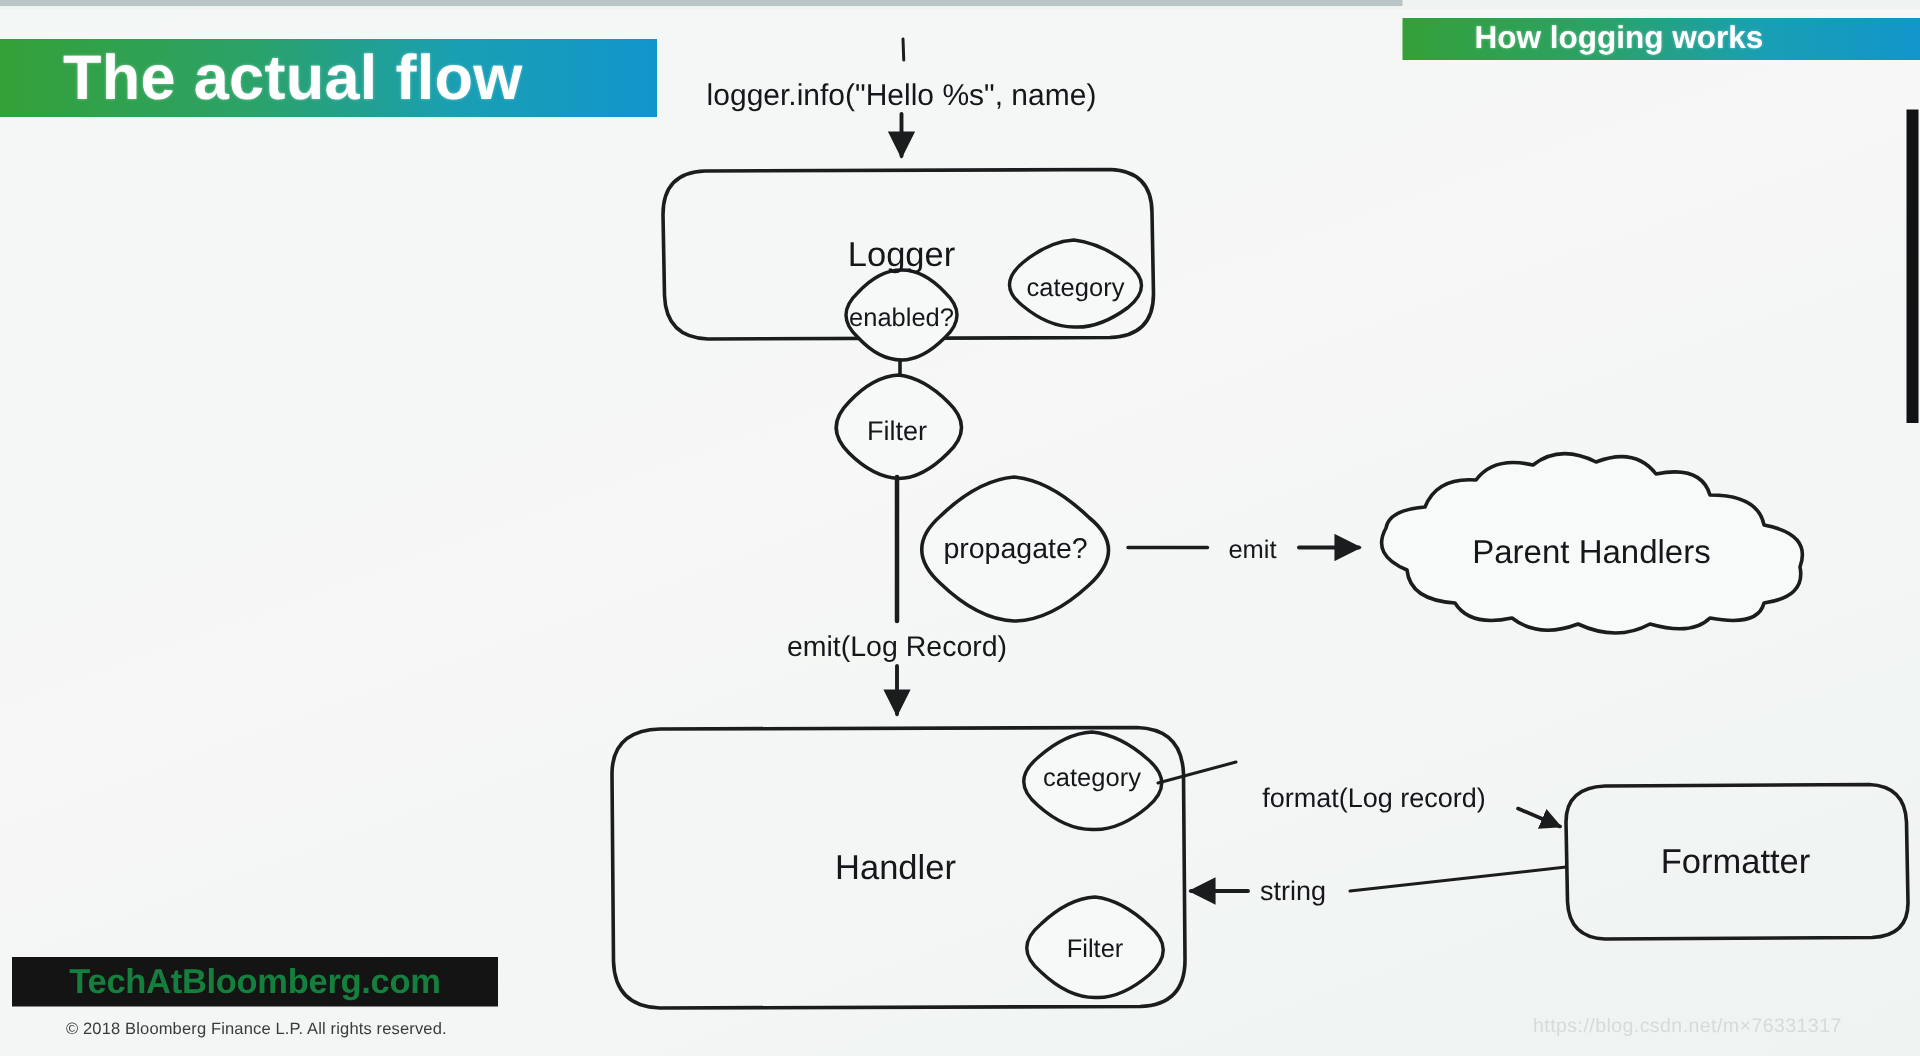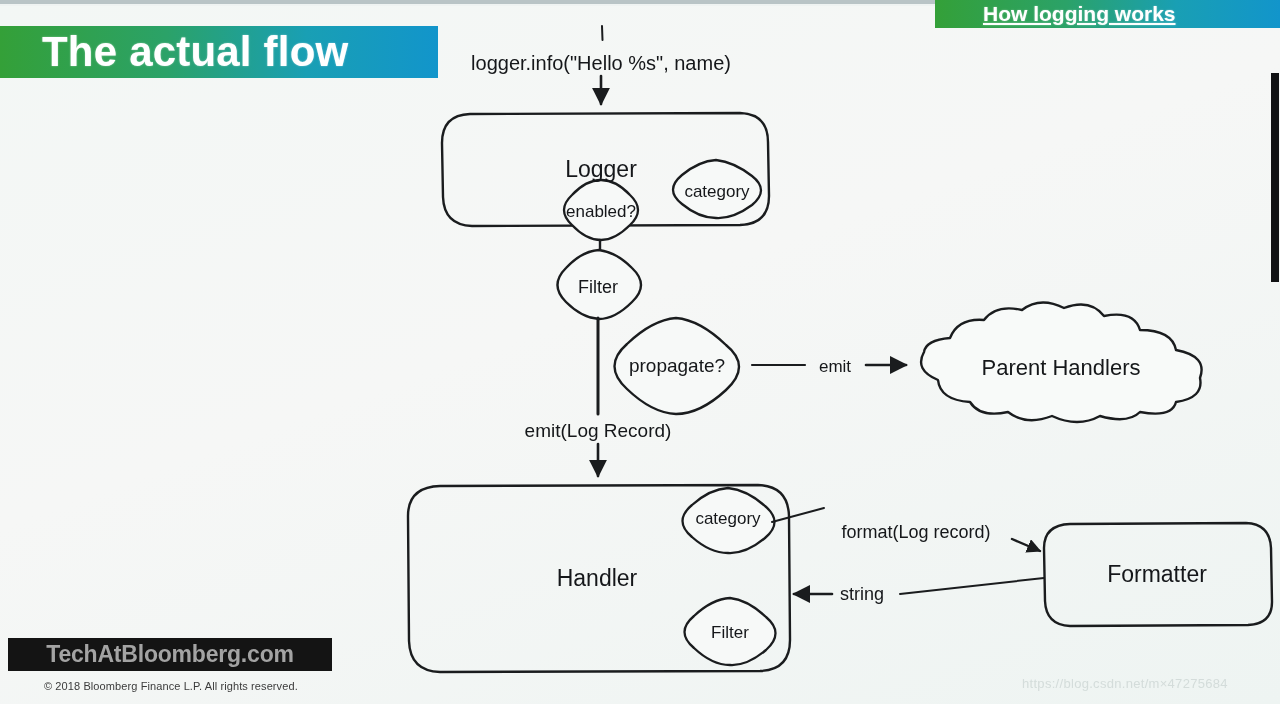--- a/index.html
+++ b/index.html
@@ -44,27 +44,26 @@
   .banner-title {
     left: 0; top: 26px;
     width: 438px; height: 52px;
     padding-left: 42px;
     font-size: 42px;
     font-weight: bold;
     letter-spacing: 0.2px;
     text-shadow: 0 0 2px rgba(255,255,255,0.45);
   }
   .banner-corner {
-    left: 935px; top: 0px;
+    left: 935px; top: 12px;
     width: 345px; height: 28px;
     padding-left: 48px;
     font-size: 21px;
     font-weight: bold;
     text-shadow: 0 0 2px rgba(255,255,255,0.4);
-    text-decoration: underline;
   }
   
   .right-bar {
     position: absolute;
     left: 1271px; top: 73px;
     width: 8px; height: 209px;
     background: #111214;
   }
   
   .diagram {
@@ -75,21 +74,21 @@
   .dtext {
     font-family: "Liberation Sans", sans-serif;
     fill: #15171a;
   }
   
   .footer-logo {
     position: absolute;
     left: 8px; top: 638px;
     width: 324px; height: 33px;
     background: #141414;
-    color: #a3a3a3;
+    color: #15803d;
     font-size: 23px;
     font-weight: bold;
     display: flex;
     align-items: center;
     justify-content: center;
     letter-spacing: -0.2px;
   }
   .footer-copy {
     position: absolute;
     left: 44px; top: 680px;
@@ -214,15 +213,15 @@
 
     <text class="dtext" x="862" y="600" font-size="18" text-anchor="middle">string</text>
 
     <text class="dtext" x="1157" y="582" font-size="23" text-anchor="middle">Formatter</text>
   </svg>
 
   <div class="footer-logo">TechAtBloomberg.com</div>
 
   <div class="footer-copy">© 2018 Bloomberg Finance L.P.  All rights reserved.</div>
 
-  <div class="watermark">https://blog.csdn.net/m×47275684</div>
+  <div class="watermark">https://blog.csdn.net/m×76331317</div>
 
 </div>
 
 </body></html>

